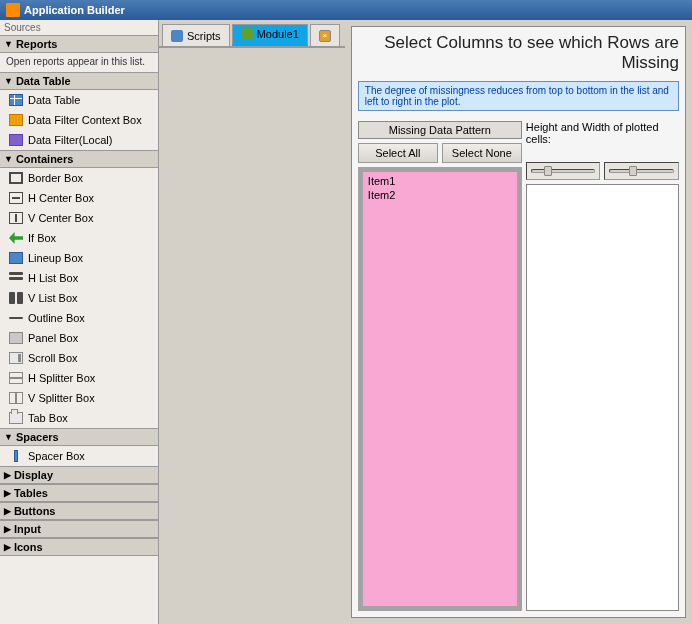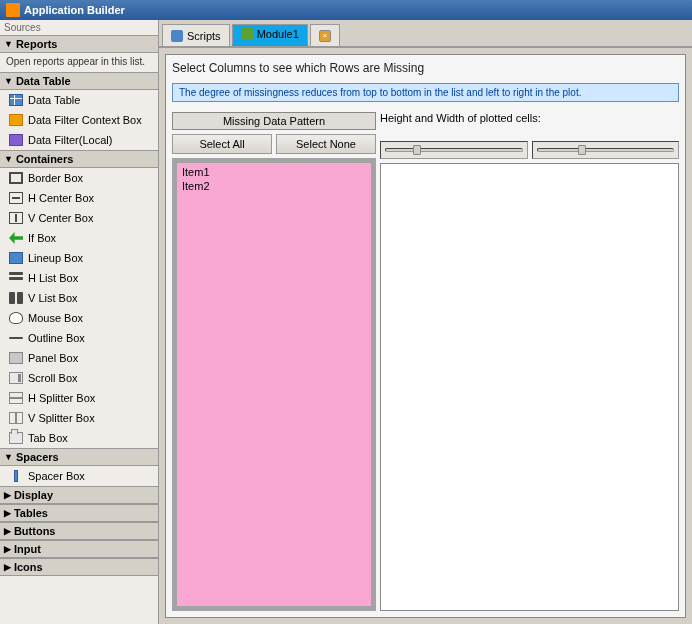--- a/index.html
+++ b/index.html
@@ -125,21 +125,20 @@
     .icon-vsplitter::after { content: ''; height: 100%; width: 2px; background: #888; }
     .icon-tab { width: 14px; height: 12px; border: 1px solid #888; background: #e8e8e8; position: relative; }
     .icon-tab::before { content: ''; position: absolute; top: -4px; left: 1px; width: 5px; height: 4px; background: #e8e8e8; border: 1px solid #888; border-bottom: none; }
     .icon-spacer { width: 4px; height: 12px; background: #4a86c8; border: 1px solid #2a5a9a; }
 
     
     .content-area {
       flex: 1;
       background: #d4d0c8;
       display: flex;
-      flex-direction: column;
     }
 
     
     .tab-bar {
       background: #d4d0c8;
       display: flex;
       align-items: flex-end;
       padding: 3px 3px 0 3px;
       border-bottom: 2px solid #999;
       height: 28px;
@@ -191,43 +190,44 @@
       gap: 4px;
     }
 
     .panel-box {
       border: 1px solid #888;
       background: #f5f5f5;
       padding: 6px;
     }
 
     .panel-title {
-      font-size: 12px;
+      font-size: 17px;
       font-weight: normal;
       color: #222;
       margin-bottom: 4px;
+      text-align: right;
     }
 
     .info-box {
       background: #d0e8ff;
       border: 1px solid #6090c0;
       padding: 3px 6px;
       font-size: 10px;
       color: #0040a0;
       margin-bottom: 6px;
     }
 
     .two-column {
       display: flex;
       gap: 4px;
       flex: 1;
     }
 
     .left-panel {
-      width: 204px;
+      width: 164px;
       flex-shrink: 0;
       display: flex;
       flex-direction: column;
       gap: 4px;
     }
 
     .pattern-label {
       background: #e0dcd8;
       border: 1px solid #888;
       padding: 2px 6px;
@@ -407,26 +407,20 @@
         <div class="item-icon">
             <div class="icon-hlist"></div>
           </div>
         <span>H List Box</span>
       </div>
       <div class="sidebar-item">
         <div class="item-icon">
             <div class="icon-vlist"></div>
           </div>
         <span>V List Box</span>
-      </div>
-      <div class="sidebar-item">
-        <div class="item-icon">
-            <div class="icon-mouse"></div>
-          </div>
-        <span>Mouse Box</span>
       </div>
       <div class="sidebar-item">
         <div class="item-icon">
             <div class="icon-outline"></div>
           </div>
         <span>Outline Box</span>
       </div>
       <div class="sidebar-item">
         <div class="item-icon">
             <div class="icon-panel"></div>

